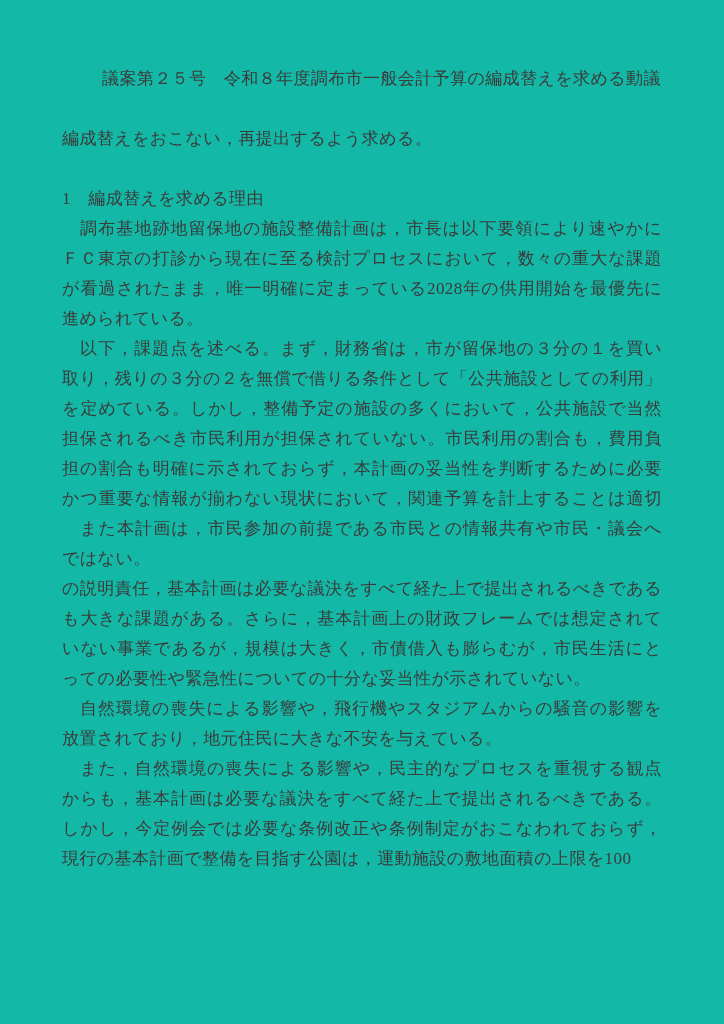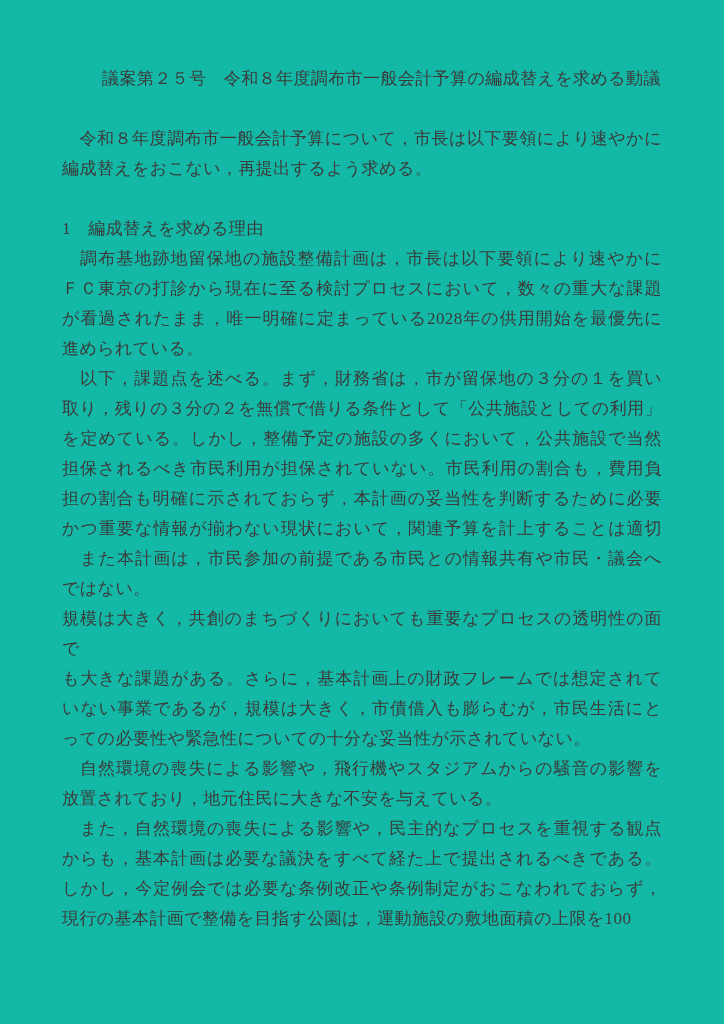--- a/index.html
+++ b/index.html
@@ -42,37 +42,36 @@
     color: #3b3b3b;
   }
 </style>
 </head>
 <body>
 
 <div class="sheet">
   <div class="title-line">議案第２５号　令和８年度調布市一般会計予算の編成替えを求める動議</div>
   <div>
       <div class="line"></div>
-      <div class="line just">　令和８年度調布市一般会計予算について，市長は以下要領により速やかに</div>
       <div class="line">編成替えをおこない，再提出するよう求める。</div>
       <div class="line"></div>
       <div class="line">1　編成替えを求める理由</div>
       <div class="line just">　調布基地跡地留保地の施設整備計画は，市長は以下要領により速やかに</div>
       <div class="line just">ＦＣ東京の打診から現在に至る検討プロセスにおいて，数々の重大な課題</div>
       <div class="line just">が看過されたまま，唯一明確に定まっている2028年の供用開始を最優先に</div>
       <div class="line">進められている。</div>
       <div class="line just">　以下，課題点を述べる。まず，財務省は，市が留保地の３分の１を買い</div>
       <div class="line just">取り，残りの３分の２を無償で借りる条件として「公共施設としての利用」</div>
       <div class="line just">を定めている。しかし，整備予定の施設の多くにおいて，公共施設で当然</div>
       <div class="line just">担保されるべき市民利用が担保されていない。市民利用の割合も，費用負</div>
       <div class="line just">担の割合も明確に示されておらず，本計画の妥当性を判断するために必要</div>
       <div class="line just">かつ重要な情報が揃わない現状において，関連予算を計上することは適切</div>
       <div class="line just">　また本計画は，市民参加の前提である市民との情報共有や市民・議会へ</div>
       <div class="line">ではない。</div>
-      <div class="line just">規模は大きく，共創のまちづくりにおいても重要なプロセスの透明性の面で</div>
+      <div class="line just">の説明責任，基本計画は必要な議決をすべて経た上で提出されるべきである</div>
       <div class="line just">も大きな課題がある。さらに，基本計画上の財政フレームでは想定されて</div>
       <div class="line just">いない事業であるが，規模は大きく，市債借入も膨らむが，市民生活にと</div>
       <div class="line">っての必要性や緊急性についての十分な妥当性が示されていない。</div>
       <div class="line just">　自然環境の喪失による影響や，飛行機やスタジアムからの騒音の影響を</div>
       <div class="line">放置されており，地元住民に大きな不安を与えている。</div>
       <div class="line just">　また，自然環境の喪失による影響や，民主的なプロセスを重視する観点</div>
       <div class="line just">からも，基本計画は必要な議決をすべて経た上で提出されるべきである。</div>
       <div class="line just">しかし，今定例会では必要な条例改正や条例制定がおこなわれておらず，</div>
       <div class="line">現行の基本計画で整備を目指す公園は，運動施設の敷地面積の上限を100</div>
     </div>

